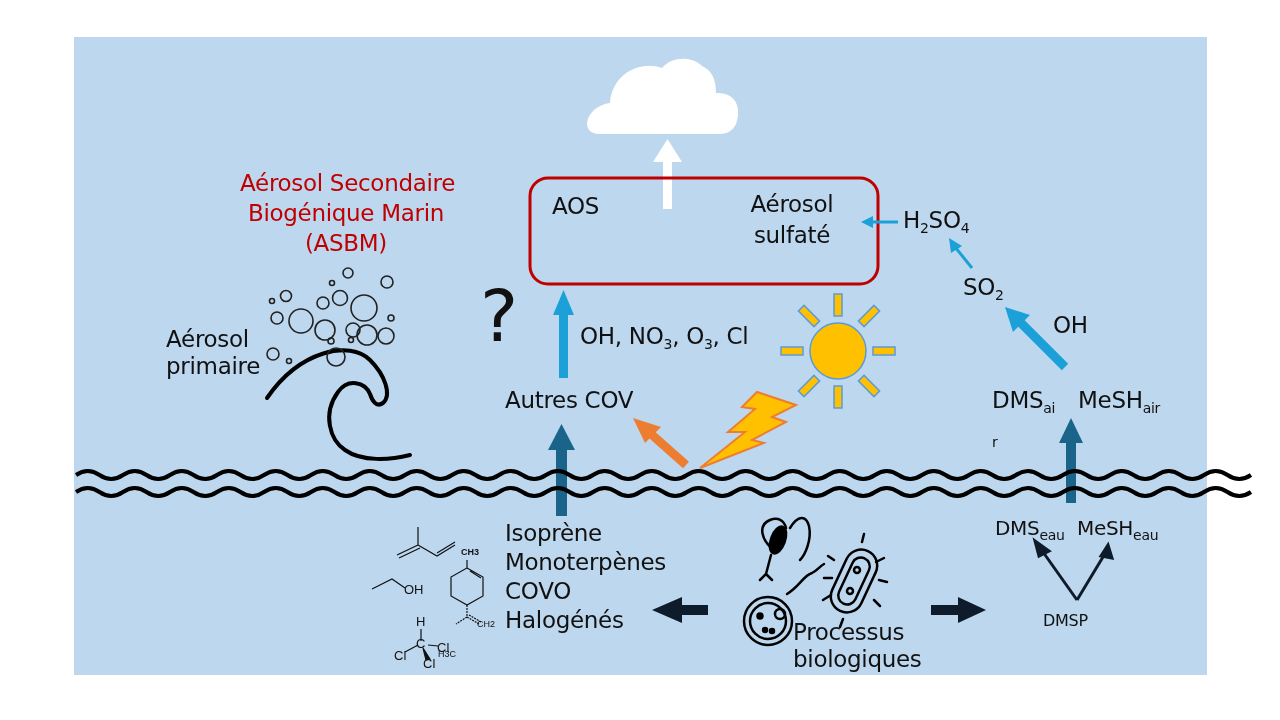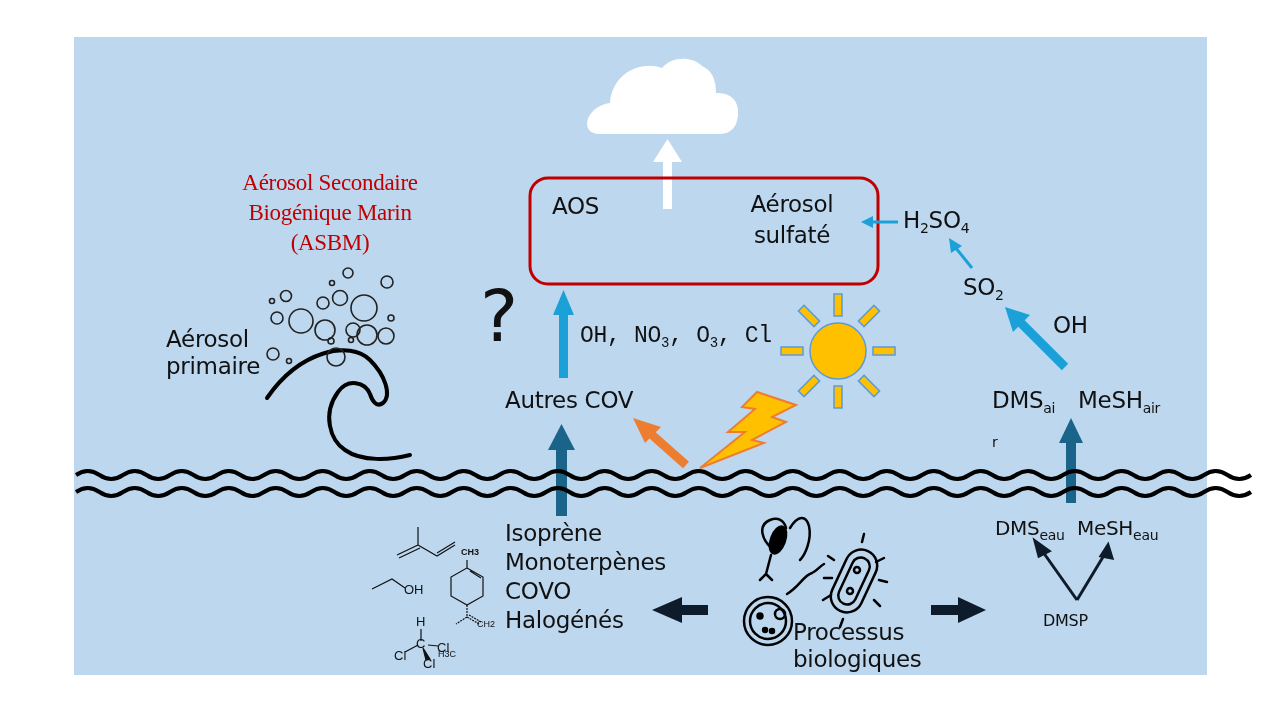--- a/index.html
+++ b/index.html
@@ -167,21 +167,21 @@
   <g fill="none" stroke="#111" stroke-width="1.2">
     <path d="M467,560 L467,568 L451,577 L451,596 L467,605 L483,596 L483,577 L467,568 M470,571 L481,578"></path>
     <path d="M467,605 L467,617 M467,617 L456,624 M467,617 L479,624 M469,615 L481,622" stroke-dasharray="2 1"></path>
   </g>
   <g fill="none" stroke="#111" stroke-width="1.2">
     <path d="M421,629 L421,641 M418,645 L405,652 M428,645 L438,646"></path>
     <polygon points="423,648 430,659 426,660" fill="#111"></polygon>
   </g>
 </svg>
 
-<div class="lbl red" style="left:224px; top:168px; width:212px;font-family:Liberation Serif, serif;">
+<div class="lbl red" style="left:240px; top:168px; width:212px;">
   <div>Aérosol Secondaire</div>
   <div>Biogénique Marin</div>
   <div>(ASBM)</div>
 </div>
 
 <div class="lbl" style="left:552px; top:192px;">AOS</div>
 <div class="lbl center" style="left:718px; top:189px; width:148px; line-height:31px;">
   <div>Aérosol</div>
   <div>sulfaté</div>
 </div>
@@ -189,21 +189,21 @@
 <div class="lbl" style="left:903px; top:206px;">
   <span>H</span><sub>2</sub><span>SO</span><sub>4</sub>
 </div>
 <div class="lbl" style="left:963px; top:273px;">
   <span>SO</span><sub>2</sub>
 </div>
 <div class="lbl" style="left:1053px; top:311px;">OH</div>
 
 <div class="lbl" style="left:480px; top:276px; font-size:72px; line-height:80px; font-weight:400;">?</div>
 
-<div class="lbl" style="left:580px; top:322px;font-family:Liberation Mono, monospace;">
+<div class="lbl" style="left:580px; top:322px;">
   <span>OH, NO</span><sub>3</sub><span>, O</span><sub>3</sub><span>, Cl</span>
 </div>
 <div class="lbl" style="left:505px; top:386px;">Autres COV</div>
 
 <div class="lbl" style="left:166px; top:326px; line-height:27px;">
   <div>Aérosol</div>
   <div>primaire</div>
 </div>
 
 <div class="lbl" style="left:992px; top:386px;">

